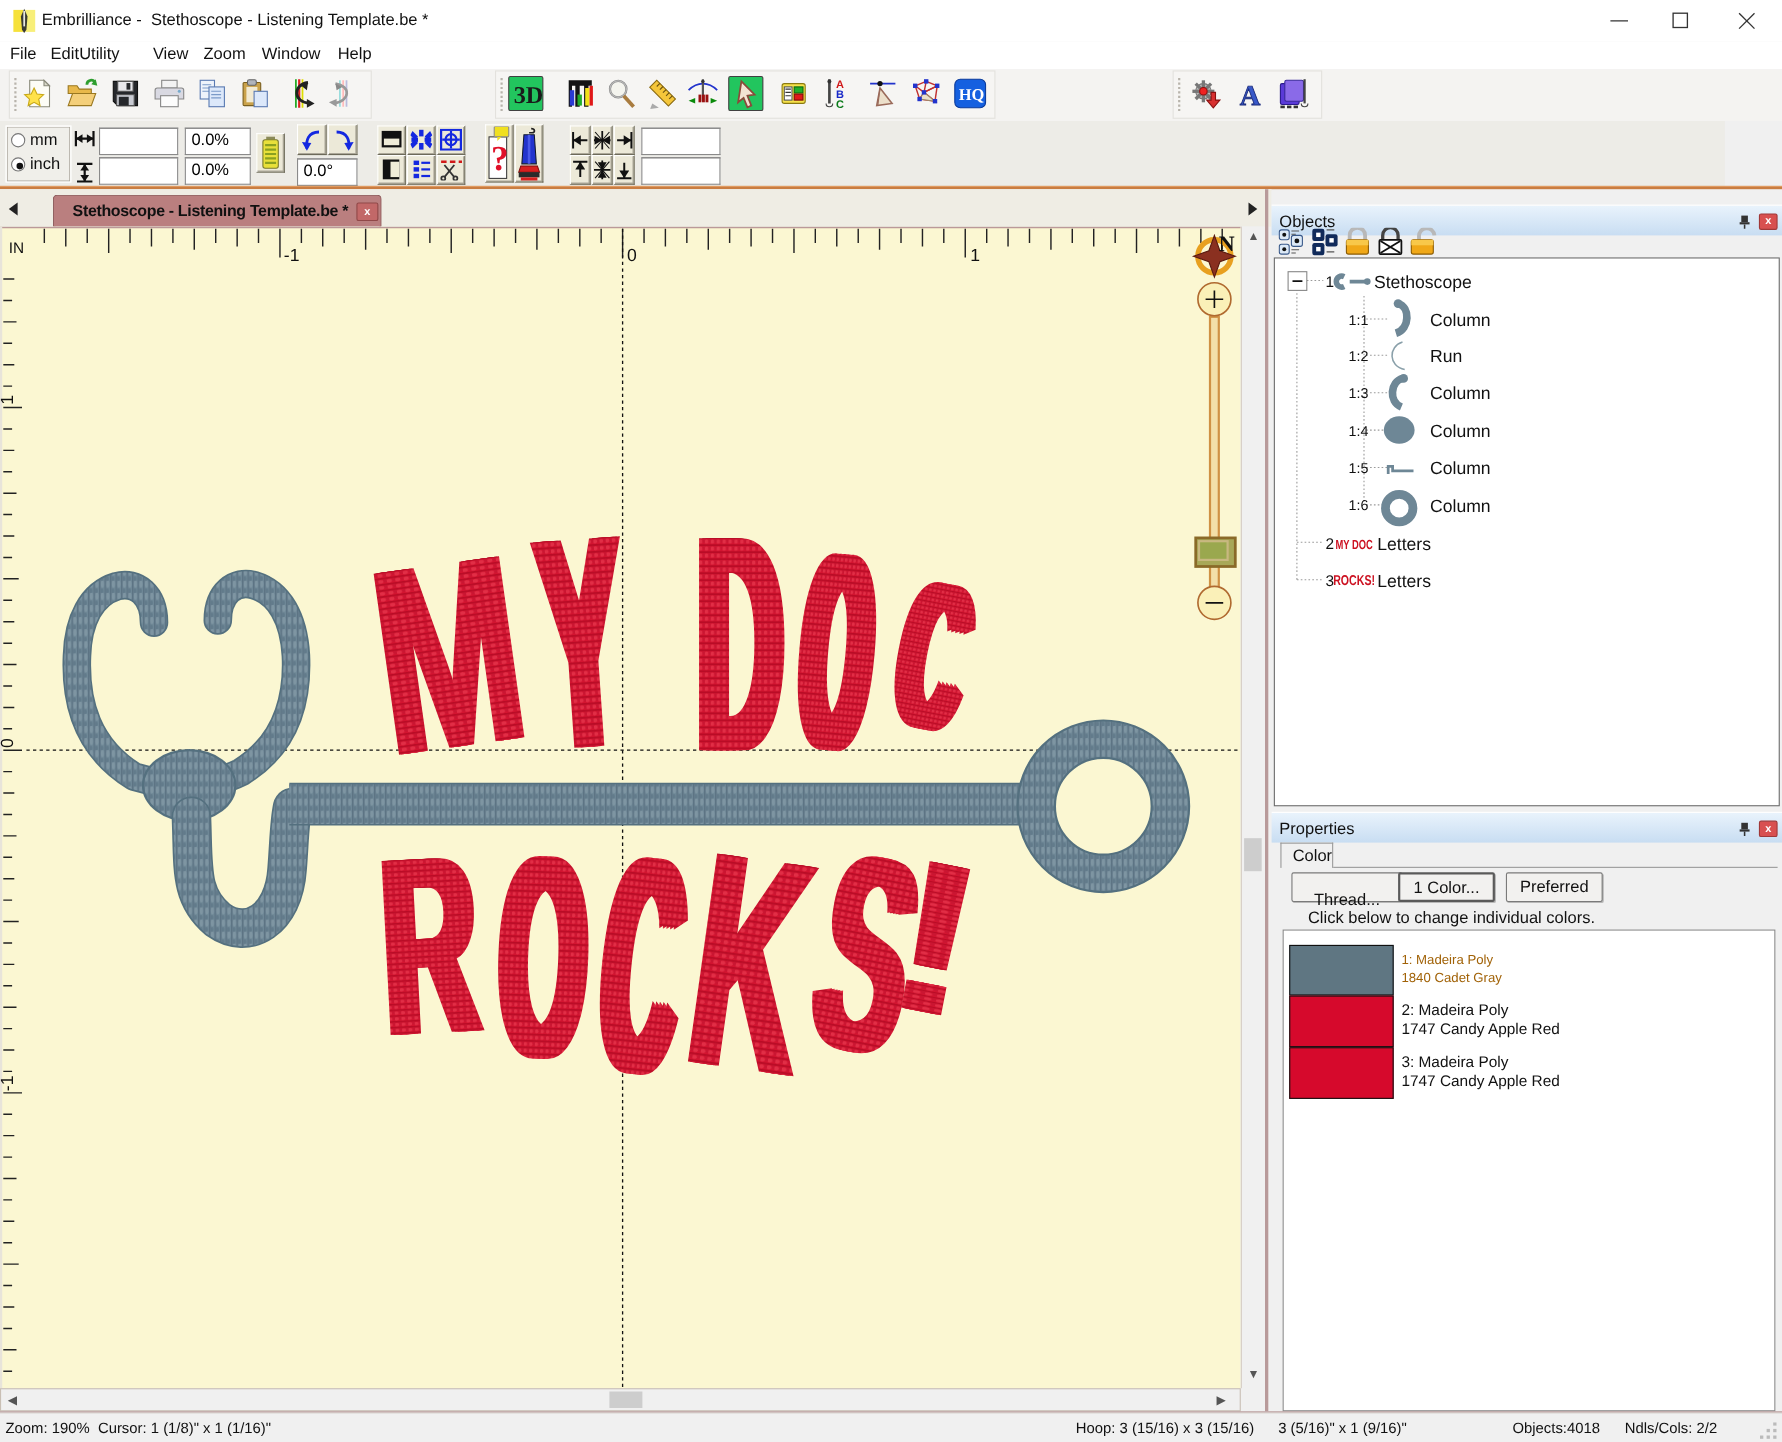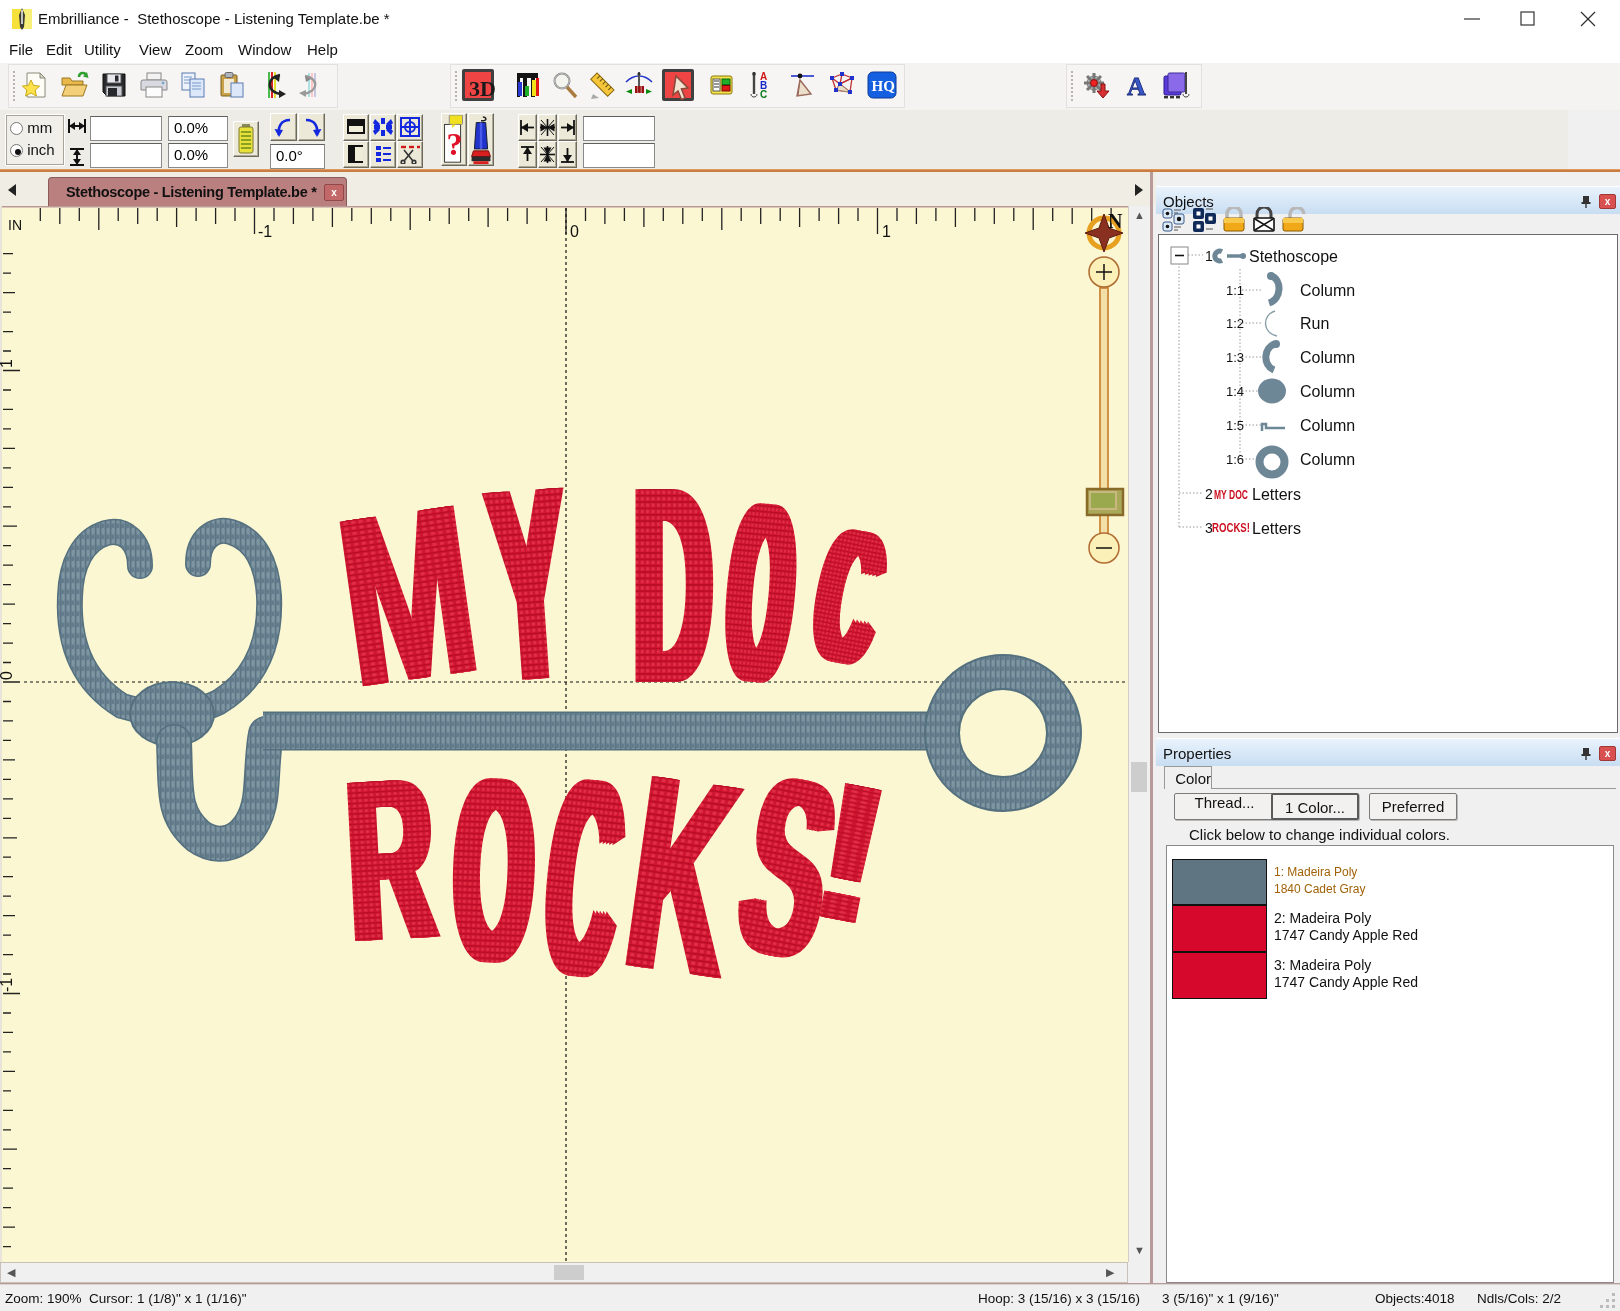--- a/index.html
+++ b/index.html
@@ -5,21 +5,21 @@
 html,body{width:1620px;height:1311px;overflow:hidden;}
 body{font-family:"Liberation Sans",sans-serif;background:#f0f0f0;position:relative;}
 .abs{position:absolute;}
 #titlebar{left:0;top:0;width:1620px;height:38px;background:#ffffff;}
 #titlebar .ttl{position:absolute;left:38px;top:10px;font-size:15px;color:#111;}
 #menubar{left:0;top:38px;width:1620px;height:25px;background:#ffffff;font-size:15px;color:#111;}
 #menubar span{position:absolute;top:3px;}
 #tb1{left:0;top:63px;width:1620px;height:47px;background:#f4f3f1;}
 .tbgrp{position:absolute;top:1px;height:44px;background:#f6f5f3;border:1px solid #e3e1dd;}
 .tbico{position:absolute;top:6px;width:32px;height:32px;}
-.hl{background:#ef4444;border:3px solid #404040;border-radius:2px;}
+.hl{background:#22c55e;border:1px solid #404040;border-radius:2px;}
 #tb2{left:0;top:110px;width:1568px;height:59px;background:#edece7;}
 .fld{position:absolute;background:#ffffff;border:1px solid #8a8a8a;border-top-color:#5f5f5f;font-size:15px;color:#000;padding-left:5px;padding-top:2px;}
 .btn3d{position:absolute;background:#ece9d8;border:1px solid #fff;border-right-color:#6d6a5a;border-bottom-color:#6d6a5a;box-shadow:inset -1px -1px 0 #aca899;}
 #orange{left:0;top:169px;width:1620px;height:3px;background:#c97d42;border-top:1px solid #e09a60;}
 #tabbar{left:0;top:172px;width:1156px;height:34px;background:#efede4;}
 #tab1{position:absolute;left:48px;top:5px;width:299px;height:29px;background:#ba7f7f;border:1px solid #8b5a5a;border-bottom:none;border-radius:4px 4px 0 0;}
 #tab1 .txt{position:absolute;left:17px;top:6px;font-size:14.5px;letter-spacing:-0.3px;font-weight:bold;color:#111;}
 #tab1 .cls{position:absolute;right:2px;top:6px;width:20px;height:17px;background:#c26868;border:1px solid #904848;border-radius:2px;color:#fff;font-size:10px;font-weight:bold;text-align:center;line-height:15px;}
 #rightpanel{left:1156px;top:174px;width:464px;height:1109px;background:#f0f0f0;}
 .pttl{position:absolute;left:0;width:464px;height:28px;background:linear-gradient(#e9f3fc,#c8ddf2);border-top:1px solid #fff;}
@@ -45,21 +45,21 @@
  <svg class="abs" style="left:1450px;top:0" width="170" height="38" viewBox="0 0 170 38">
    <line x1="14" y1="19" x2="30" y2="19" stroke="#333" stroke-width="1.2"></line>
    <rect x="71" y="12" width="13" height="13" fill="none" stroke="#333" stroke-width="1.2"></rect>
    <line x1="131" y1="12" x2="145" y2="26" stroke="#333" stroke-width="1.2"></line>
    <line x1="145" y1="12" x2="131" y2="26" stroke="#333" stroke-width="1.2"></line>
  </svg>
 </div>
 <div class="abs" id="menubar">
  <span style="left:9px">File</span>
     <span style="left:46px">Edit</span>
- <span style="left:84px">Utility</span>
+ <span style="left:72px">Utility</span>
     <span style="left:139px">View</span>
  <span style="left:185px">Zoom</span>
     <span style="left:238px">Window</span>
  <span style="left:307px">Help</span>
 </div>
 <div class="abs" id="tb1">
     <div class="tbgrp" style="left:8px;width:330px"></div>
     <div class="tbgrp" style="left:450px;width:455px"></div>
     <div class="tbgrp" style="left:1066px;width:136px"></div>
     <div style="position:absolute;left:13px;top:8px;width:2px;height:30px;border-left:2px dotted #b8b4ac"></div>
@@ -715,21 +715,21 @@
       <div class="t">Properties</div>
       <svg class="pin" viewBox="0 0 12 14">
         <rect x="3" y="1" width="6" height="6" fill="#333"></rect>
         <rect x="1.5" y="7" width="9" height="2" fill="#333"></rect>
         <line x1="6" y1="9" x2="6" y2="13" stroke="#333" stroke-width="1.4"></line>
       </svg>
       <div class="x">x</div>
     </div>
     <div style="position:absolute;left:8px;top:592px;width:48px;height:23px;background:#f0f0f0;border:1px solid #999;border-bottom:none;font-size:15px;color:#111;text-align:right;padding-top:3px">Color</div>
     <div style="position:absolute;left:56px;top:614px;width:404px;height:1px;background:#999"></div>
-    <div style="position:absolute;left:18px;top:619px;width:101px;height:27px;background:#f2f1ef;border:1px solid #7a7a7a;border-radius:2px;font-size:15px;color:#111;text-align:center;padding-top:0;box-shadow:1px 1px 0 #b8b8b8">Thread...</div>
+    <div style="position:absolute;left:18px;top:619px;width:101px;height:27px;background:#f2f1ef;border:1px solid #7a7a7a;border-radius:2px;font-size:15px;color:#111;text-align:center;padding-top:16px;box-shadow:1px 1px 0 #b8b8b8">Thread...</div>
     <div style="position:absolute;left:115px;top:619px;width:88px;height:27px;background:#f2f1ef;border:2px solid #5a5a5a;border-radius:2px;font-size:15px;color:#111;text-align:center;padding-top:4px;box-shadow:1px 1px 0 #b8b8b8">1 Color...</div>
     <div style="position:absolute;left:213px;top:619px;width:88px;height:27px;background:#f2f1ef;border:1px solid #7a7a7a;border-radius:2px;font-size:15px;color:#111;text-align:center;padding-top:4px;box-shadow:1px 1px 0 #b8b8b8">Preferred</div>
     <div style="position:absolute;left:33px;top:652px;font-size:15px;color:#111">Click below to change individual colors.</div>
     <div style="position:absolute;left:10px;top:671px;width:448px;height:438px;background:#fff;border:1px solid #8a8a8a"></div>
     <div style="position:absolute;left:16px;top:685px;width:95px;height:46px;background:#5f7682;border:1px solid #111"></div>
     <div style="position:absolute;left:118px;top:690px;font-size:12px;color:#a16207;line-height:17px">1: Madeira Poly<br>1840 Cadet Gray</div>
     <div style="position:absolute;left:16px;top:731px;width:95px;height:47px;background:#d6092c;border:1px solid #111"></div>
     <div style="position:absolute;left:118px;top:736px;font-size:14px;color:#111;line-height:17px">2: Madeira Poly<br>1747 Candy Apple Red</div>
     <div style="position:absolute;left:16px;top:778px;width:95px;height:47px;background:#d6092c;border:1px solid #111"></div>
     <div style="position:absolute;left:118px;top:783px;font-size:14px;color:#111;line-height:17px">3: Madeira Poly<br>1747 Candy Apple Red</div>

